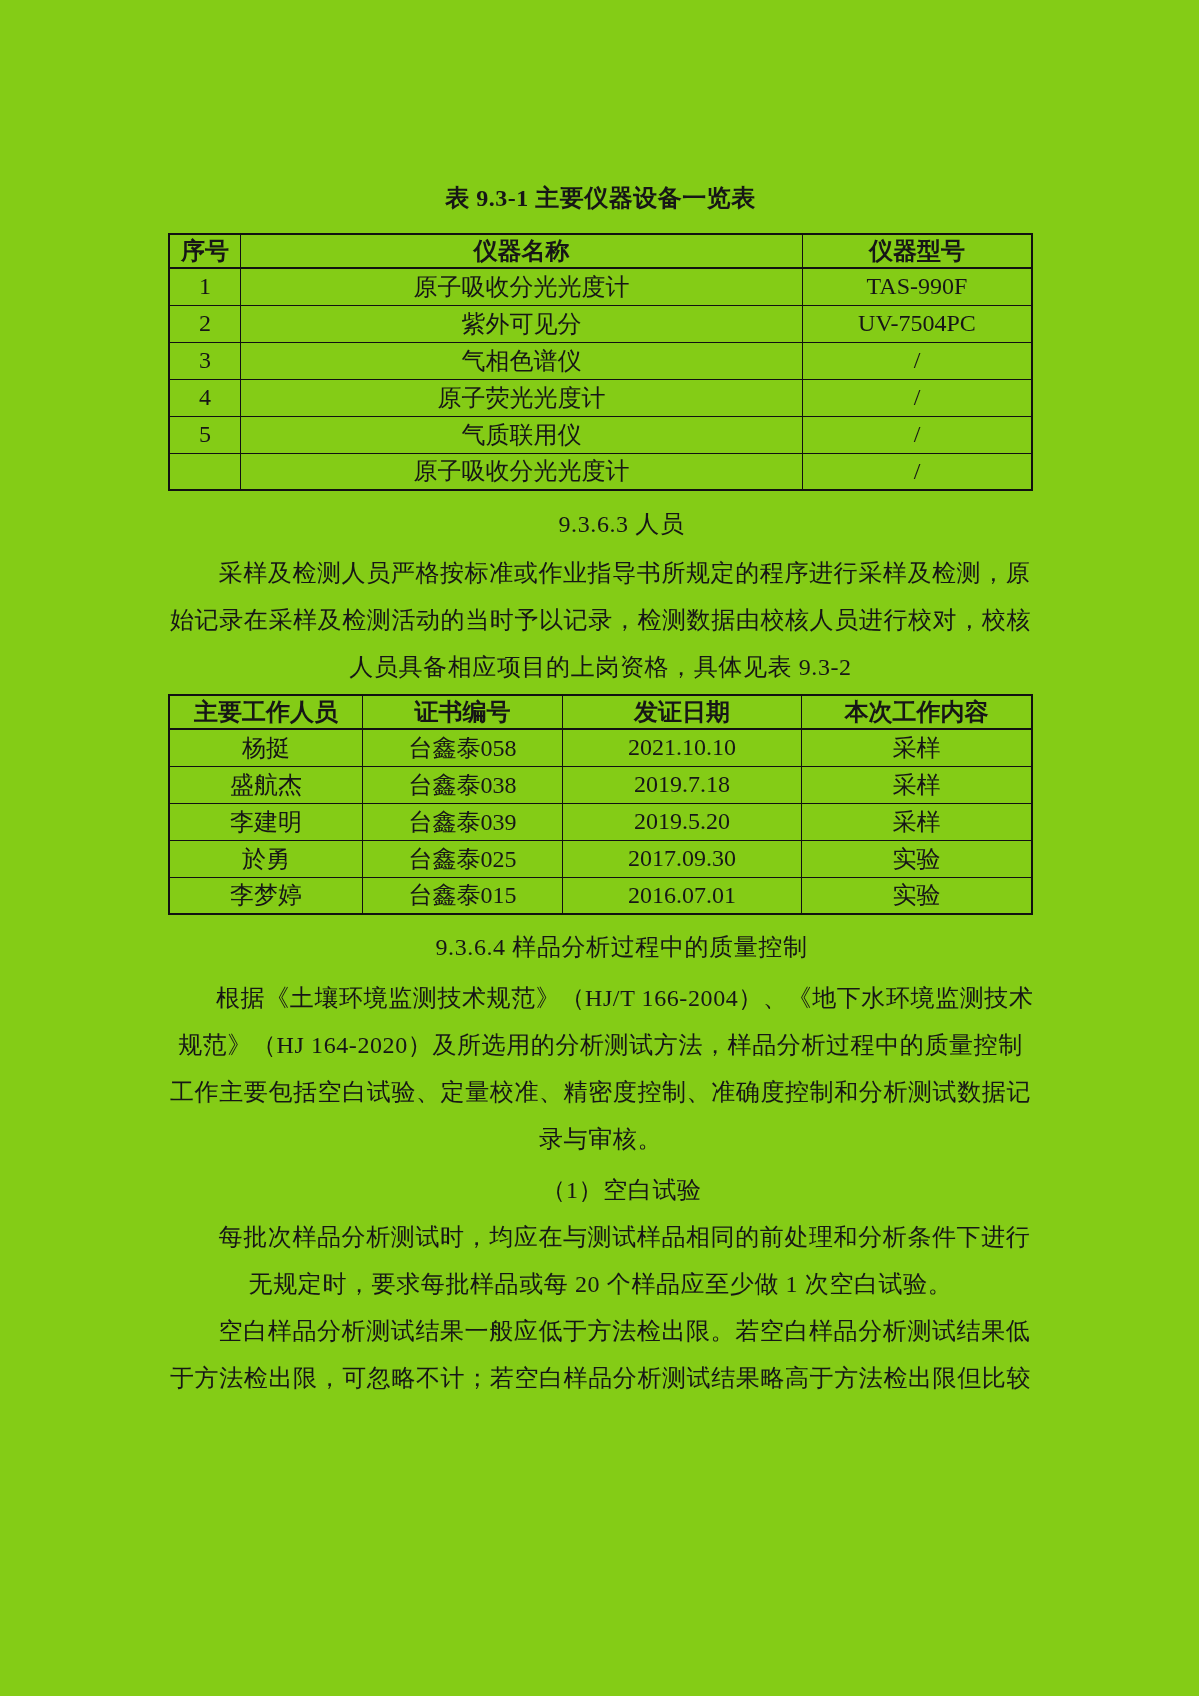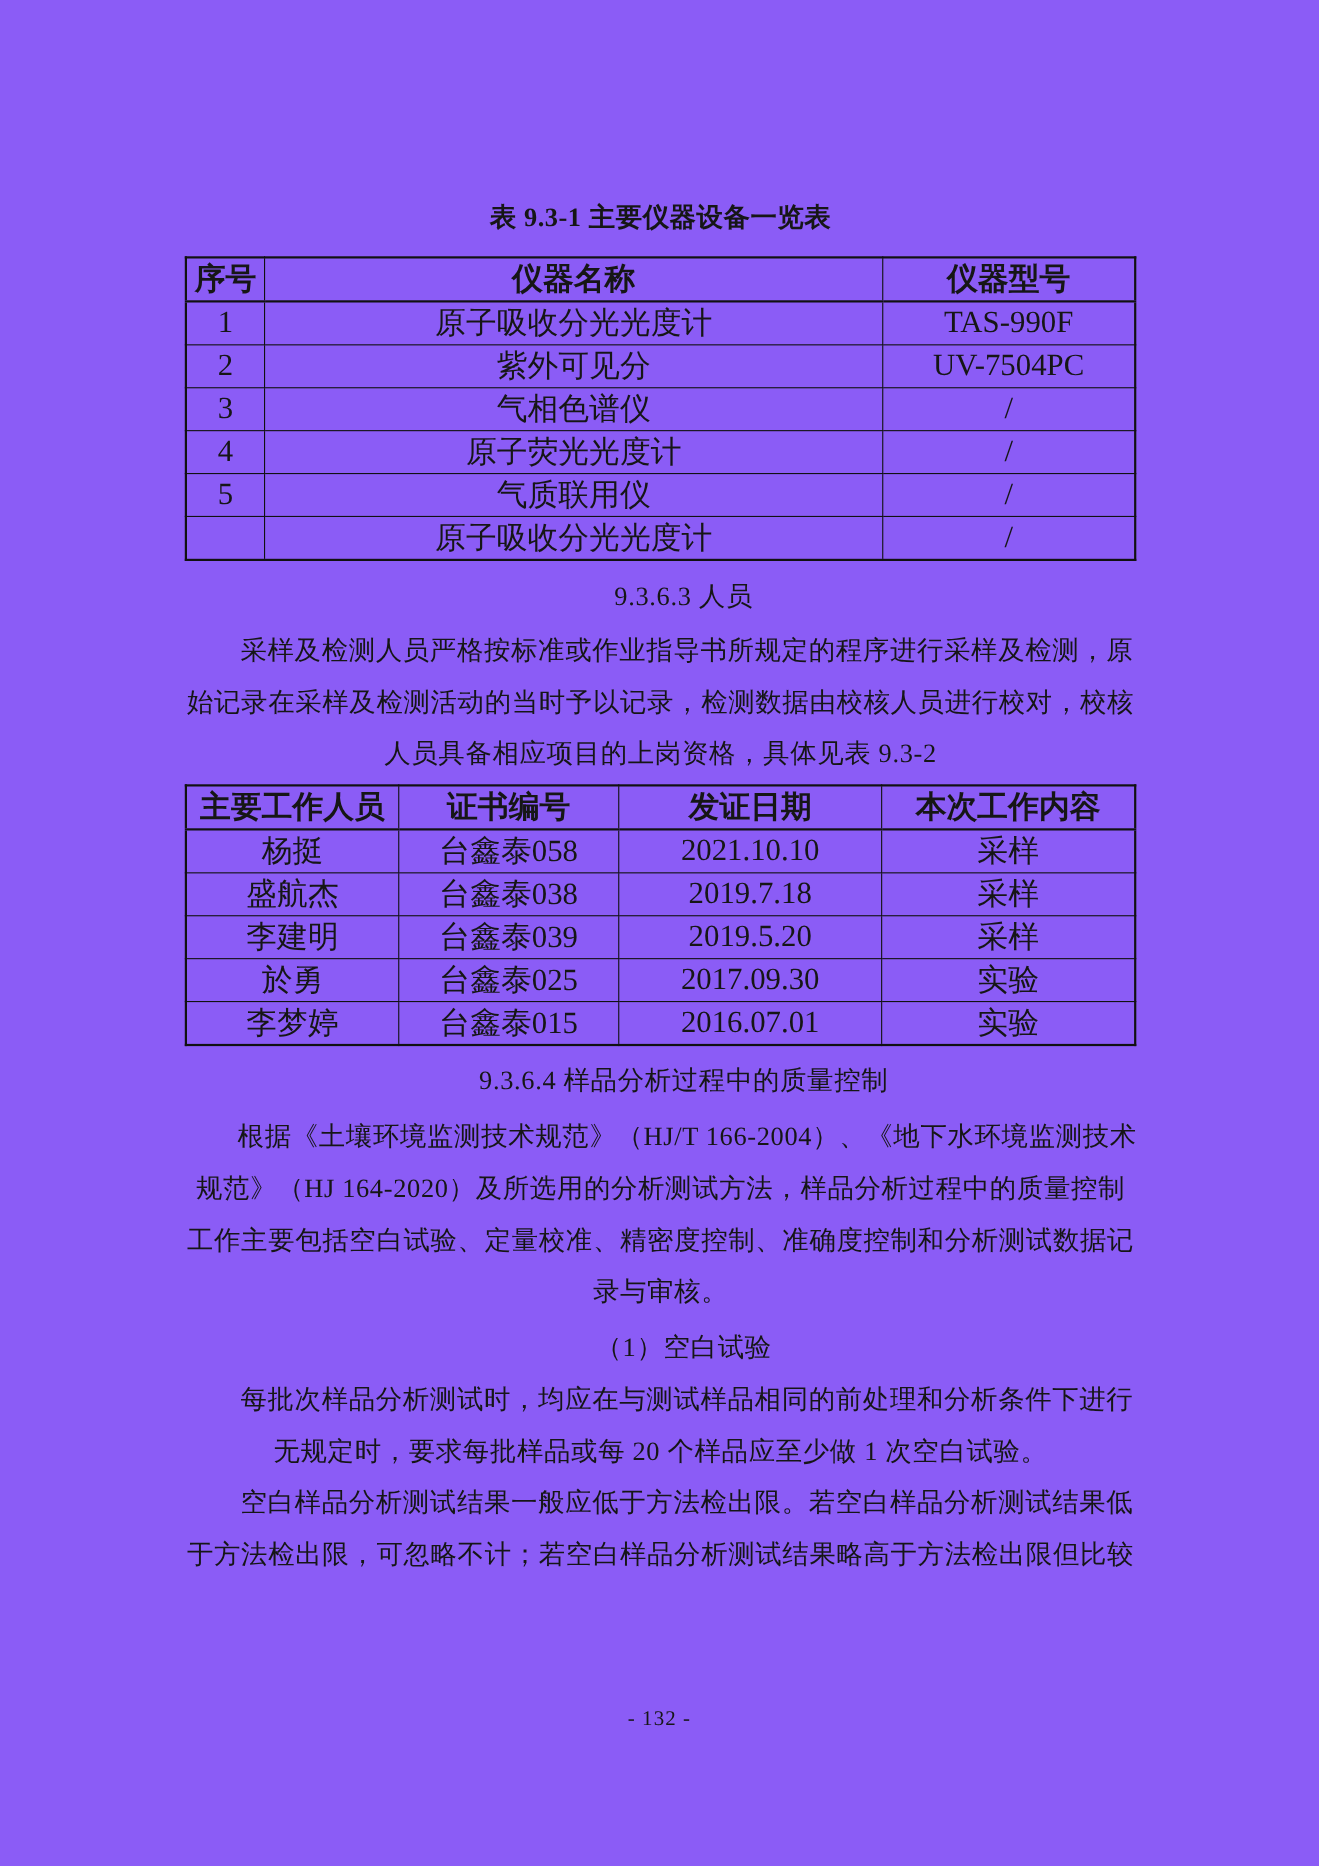--- a/index.html
+++ b/index.html
@@ -1,21 +1,21 @@
 <!DOCTYPE html>
 <html><head>
 <meta charset="utf-8">
 <style>
   * { margin: 0; padding: 0; box-sizing: border-box; }
   html, body { background: #ffffff; }
   .page {
     position: relative;
     width: 1199px;
     height: 1696px;
-    background: #8b5cf6;
+    background: #84cc16;
     font-family: "Liberation Serif", "DejaVu Serif", serif;
     color: #161616;
     overflow: hidden;
   }
   .content {
     position: absolute;
     left: 168px;
     top: 0;
     width: 865px;
     padding-top: 183px;
@@ -31,21 +31,21 @@
   .doc-table {
     border-collapse: collapse;
     table-layout: fixed;
     width: 865px;
     border: 2.4px solid #111;
   }
   .doc-table th, .doc-table td {
     border: 1.7px solid #111;
     text-align: center;
     vertical-align: middle;
-    font-size: 28px;
+    font-size: 24px;
     padding: 0 4px;
     white-space: nowrap;
     overflow: hidden;
   }
   .doc-table thead th {
     font-weight: bold;
     height: 34px;
     border-bottom-width: 2.4px;
   }
   .doc-table tbody td { height: 37px; font-weight: normal; }
@@ -215,14 +215,13 @@
         <div class="line">无规定时，要求每批样品或每 20 个样品应至少做 1 次空白试验。</div>
       </div>
 
     <div id="para-364-3">
         <div class="line indent">空白样品分析测试结果一般应低于方法检出限。若空白样品分析测试结果低</div>
         <div class="line">于方法检出限，可忽略不计；若空白样品分析测试结果略高于方法检出限但比较</div>
       </div>
 
   </div>
 
-  <div class="page-number">- 132 -</div>
 </div>
 
 </body></html>

